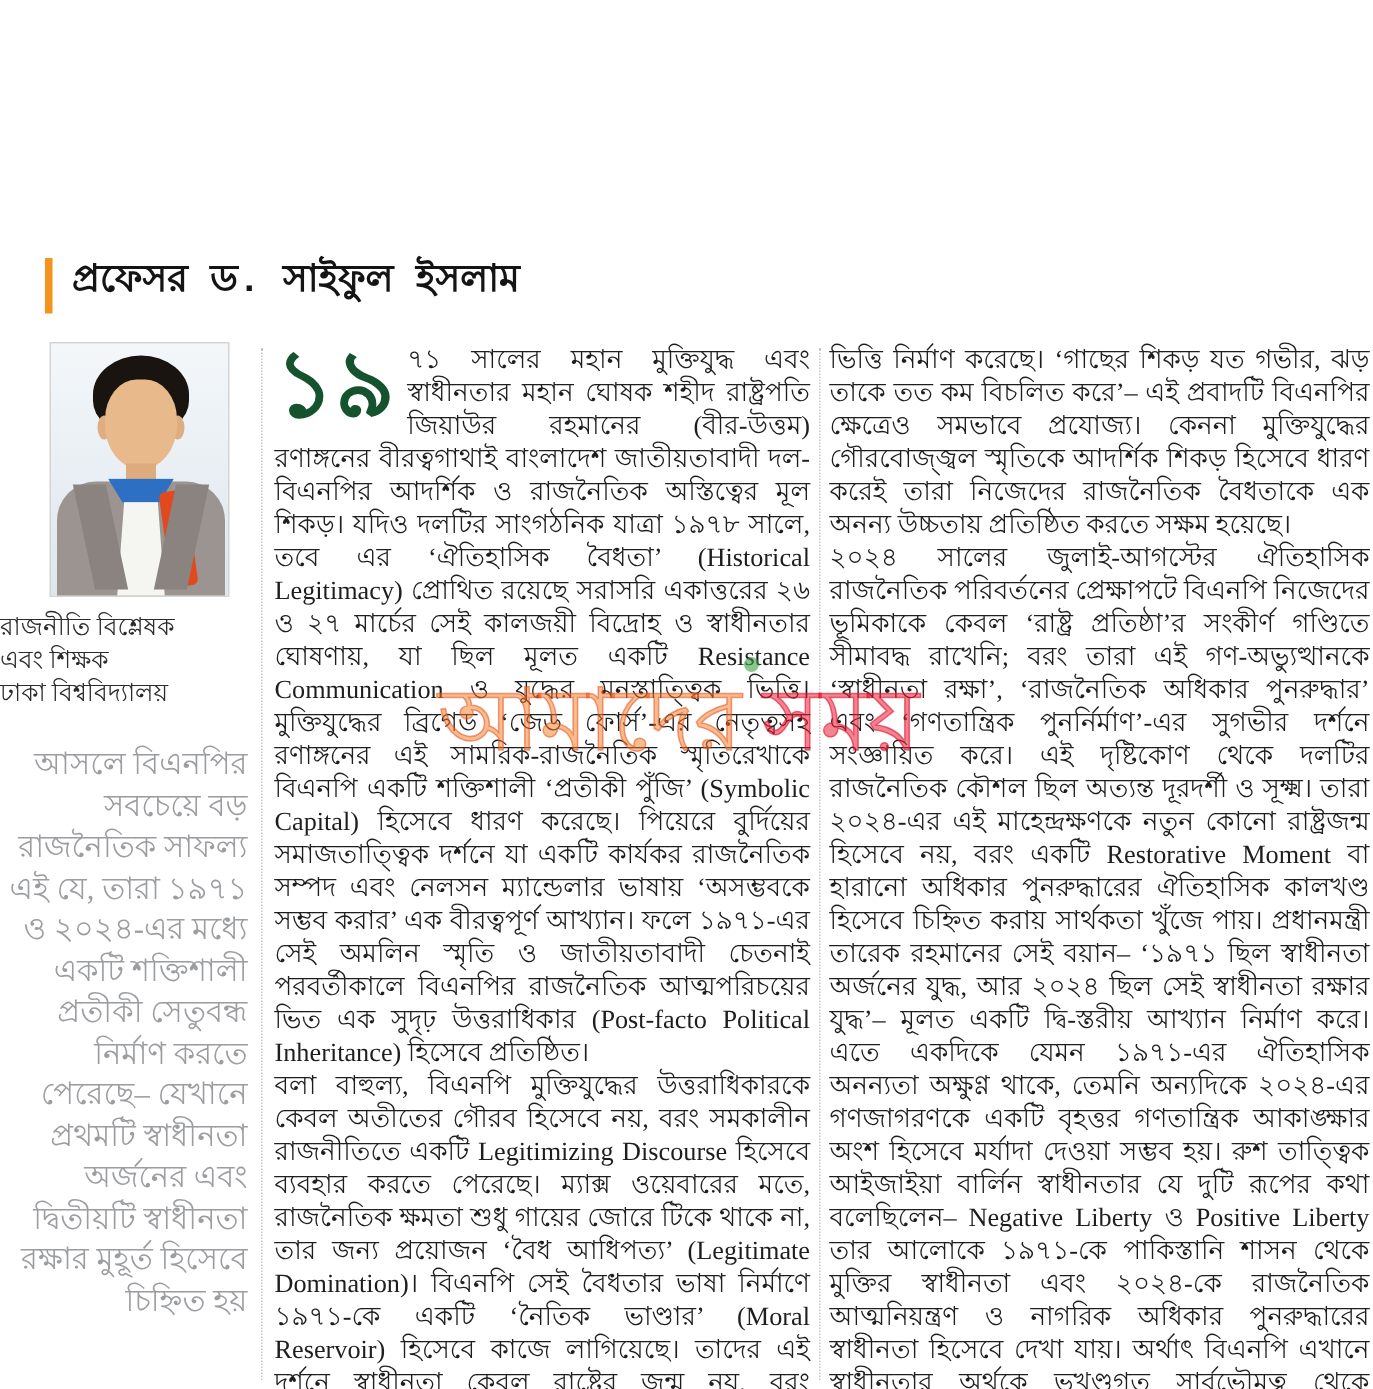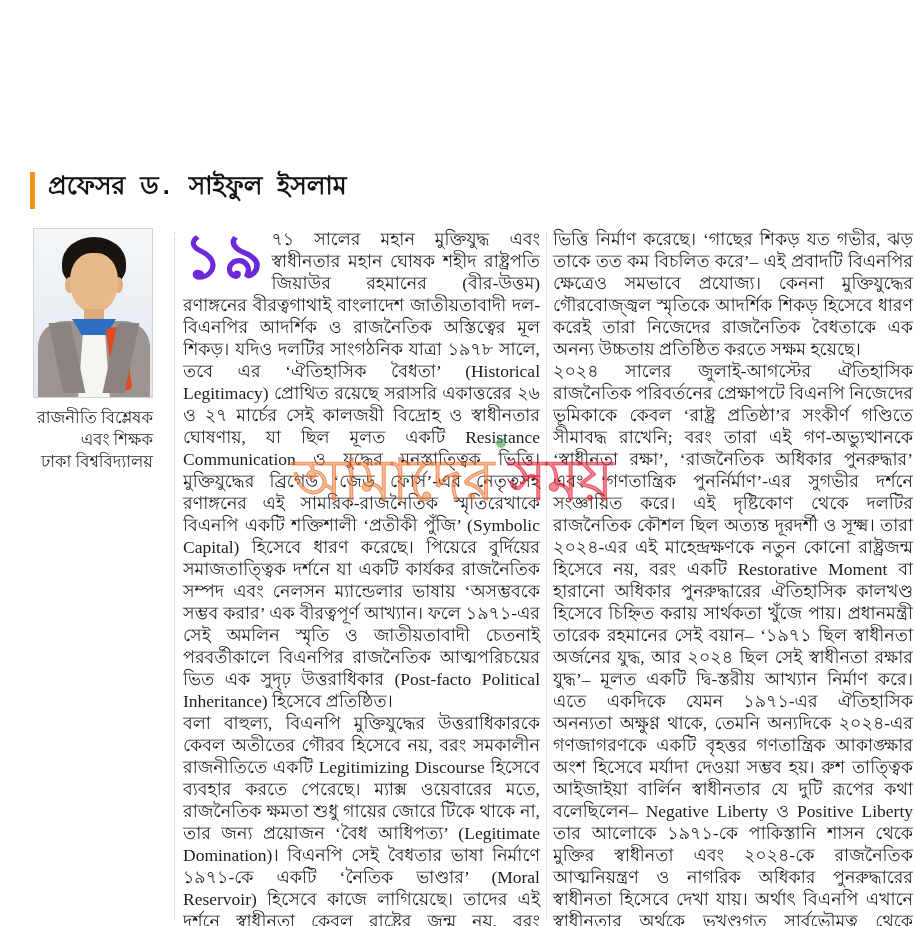--- a/index.html
+++ b/index.html
@@ -39,35 +39,35 @@
   .photo .ear-l{position:absolute;left:31px;top:48px;width:9px;height:16px;background:#dfae80;border-radius:50%;}
   .photo .ear-r{position:absolute;left:80px;top:48px;width:9px;height:16px;background:#dfae80;border-radius:50%;}
   .photo .neck{position:absolute;left:50px;top:80px;width:20px;height:16px;background:#ddab7d;}
   .photo .suit{position:absolute;left:4px;top:92px;width:112px;height:78px;background:#9b9490;border-radius:26px 26px 0 0;}
   .photo .shirt{position:absolute;left:44px;top:92px;width:32px;height:78px;background:#f5f5f2;clip-path:polygon(18% 0,82% 0,100% 100%,0 100%);}
   .photo .collar-blue{position:absolute;left:38px;top:90px;width:44px;height:16px;background:#2d6fc2;clip-path:polygon(0 0,100% 0,78% 100%,22% 100%);}
   .photo .scarf{position:absolute;left:76px;top:98px;width:18px;height:64px;background:#e04a1e;transform:rotate(-8deg);border-radius:4px;}
   .photo .lapel-l{position:absolute;left:22px;top:94px;width:22px;height:70px;background:#8a837f;transform:skewX(12deg);}
   .photo .lapel-r{position:absolute;left:76px;top:94px;width:22px;height:70px;background:#8a837f;transform:skewX(-12deg);}
   .caption{
-    width:153px;margin-top:9px;text-align:right;
+    width:153px;margin-top:9px;text-align:left;
     font-size:16.5px;line-height:22px;color:#2b2b2b;
   }
   .pull-quote{
     width:165px;margin-top:24px;text-align:right;
     font-size:20.5px;line-height:27.5px;color:#9b9da0;
   }
 
   
   .col{position:absolute;top:228px;font-size:17.5px;line-height:22px;text-align:justify;color:#1e1e1e;}
   .col1{left:183px;width:357px;}
   .col2{left:553px;width:360px;}
   .col p{margin:0;padding:0;}
   .dropcap{
-    float:left;font-size:62px;line-height:50px;font-weight:700;color:#6d28d9;
+    float:left;font-size:62px;line-height:50px;font-weight:700;color:#14532d;
     padding:4px 8px 0 0;
   }
 
   
   .watermark{
     position:absolute;left:292px;top:436px;z-index:5;pointer-events:none;
     font-size:58px;font-weight:400;white-space:nowrap;
     font-family:"DejaVu Sans",sans-serif;
   }
   .watermark .wm-a{color:rgba(244,121,32,0.50);-webkit-text-stroke:1px rgba(230,80,30,0.55);}
@@ -103,20 +103,21 @@
     <div class="collar-blue"></div>
     <div class="scarf"></div>
     <div class="lapel-l"></div>
     <div class="lapel-r"></div>
   </div>
   <div class="caption">
     <div>রাজনীতি বিশ্লেষক</div>
     <div>এবং শিক্ষক</div>
     <div>ঢাকা বিশ্ববিদ্যালয়</div>
   </div>
+  <div class="pull-quote">আসলে বিএনপির সবচেয়ে বড় রাজনৈতিক সাফল্য এই যে, তারা ১৯৭১ ও ২০২৪-এর মধ্যে একটি শক্তিশালী প্রতীকী সেতুবন্ধ নির্মাণ করতে পেরেছে– যেখানে প্রথমটি স্বাধীনতা অর্জনের এবং দ্বিতীয়টি স্বাধীনতা রক্ষার মুহূর্ত হিসেবে চিহ্নিত হয়</div>
 </div>
 
 <div class="col col1">
   <p>
     <span class="dropcap">১৯</span><span>৭১ সালের মহান মুক্তিযুদ্ধ এবং স্বাধীনতার মহান ঘোষক শহীদ রাষ্ট্রপতি জিয়াউর রহমানের (বীর-উত্তম) রণাঙ্গনের বীরত্বগাথাই বাংলাদেশ জাতীয়তাবাদী দল-বিএনপির আদর্শিক ও রাজনৈতিক অস্তিত্বের মূল শিকড়। যদিও দলটির সাংগঠনিক যাত্রা ১৯৭৮ সালে, তবে এর ‘ঐতিহাসিক বৈধতা’ (Historical Legitimacy) প্রোথিত রয়েছে সরাসরি একাত্তরের ২৬ ও ২৭ মার্চের সেই কালজয়ী বিদ্রোহ ও স্বাধীনতার ঘোষণায়, যা ছিল মূলত একটি Resistance Communication ও যুদ্ধের মনস্তাত্ত্বিক ভিত্তি। মুক্তিযুদ্ধের ব্রিগেড ‘জেড ফোর্স’-এর নেতৃত্বসহ রণাঙ্গনের এই সামরিক-রাজনৈতিক স্মৃতিরেখাকে বিএনপি একটি শক্তিশালী ‘প্রতীকী পুঁজি’ (Symbolic Capital) হিসেবে ধারণ করেছে। পিয়েরে বুর্দিয়ের সমাজতাত্ত্বিক দর্শনে যা একটি কার্যকর রাজনৈতিক সম্পদ এবং নেলসন ম্যান্ডেলার ভাষায় ‘অসম্ভবকে সম্ভব করার’ এক বীরত্বপূর্ণ আখ্যান। ফলে ১৯৭১-এর সেই অমলিন স্মৃতি ও জাতীয়তাবাদী চেতনাই পরবর্তীকালে বিএনপির রাজনৈতিক আত্মপরিচয়ের ভিত এক সুদৃঢ় উত্তরাধিকার (Post-facto Political Inheritance) হিসেবে প্রতিষ্ঠিত।</span>
   </p>
   <p>বলা বাহুল্য, বিএনপি মুক্তিযুদ্ধের উত্তরাধিকারকে কেবল অতীতের গৌরব হিসেবে নয়, বরং সমকালীন রাজনীতিতে একটি Legitimizing Discourse হিসেবে ব্যবহার করতে পেরেছে। ম্যাক্স ওয়েবারের মতে, রাজনৈতিক ক্ষমতা শুধু গায়ের জোরে টিকে থাকে না, তার জন্য প্রয়োজন ‘বৈধ আধিপত্য’ (Legitimate Domination)। বিএনপি সেই বৈধতার ভাষা নির্মাণে ১৯৭১-কে একটি ‘নৈতিক ভাণ্ডার’ (Moral Reservoir) হিসেবে কাজে লাগিয়েছে। তাদের এই দর্শনে স্বাধীনতা কেবল রাষ্ট্রের জন্ম নয়, বরং জনগণের রাজনৈতিক অধিকার রক্ষার চিরন্তন উৎস। এখানে বেনেডিক্ট অ্যান্ডারসনের ‘Imagined Community’ বা ‘কল্পিত সম্প্রদায়’ ধারণাটিও বিশেষভাবে প্রাসঙ্গিক; কারণ জাতি কেবল কোনো আইনি বা ভৌগোলিক কাঠামো নয়, বরং এটি একটি গভীর আবেগে লালিত রাজনৈতিক সম্প্রদায়। বিএনপির রাজনৈতিক পাঠে ১৯৭১ হলো সেই জাতিসত্তার জন্মলগ্নের অবিনাশী স্মারক, আর সেই ঐতিহাসিক স্মৃতিকে কেন্দ্র করেই দলটি তাদের জাতীয়তাবাদী দর্শনের সুসংহত</p>
 </div>
 
 <div class="col col2">

